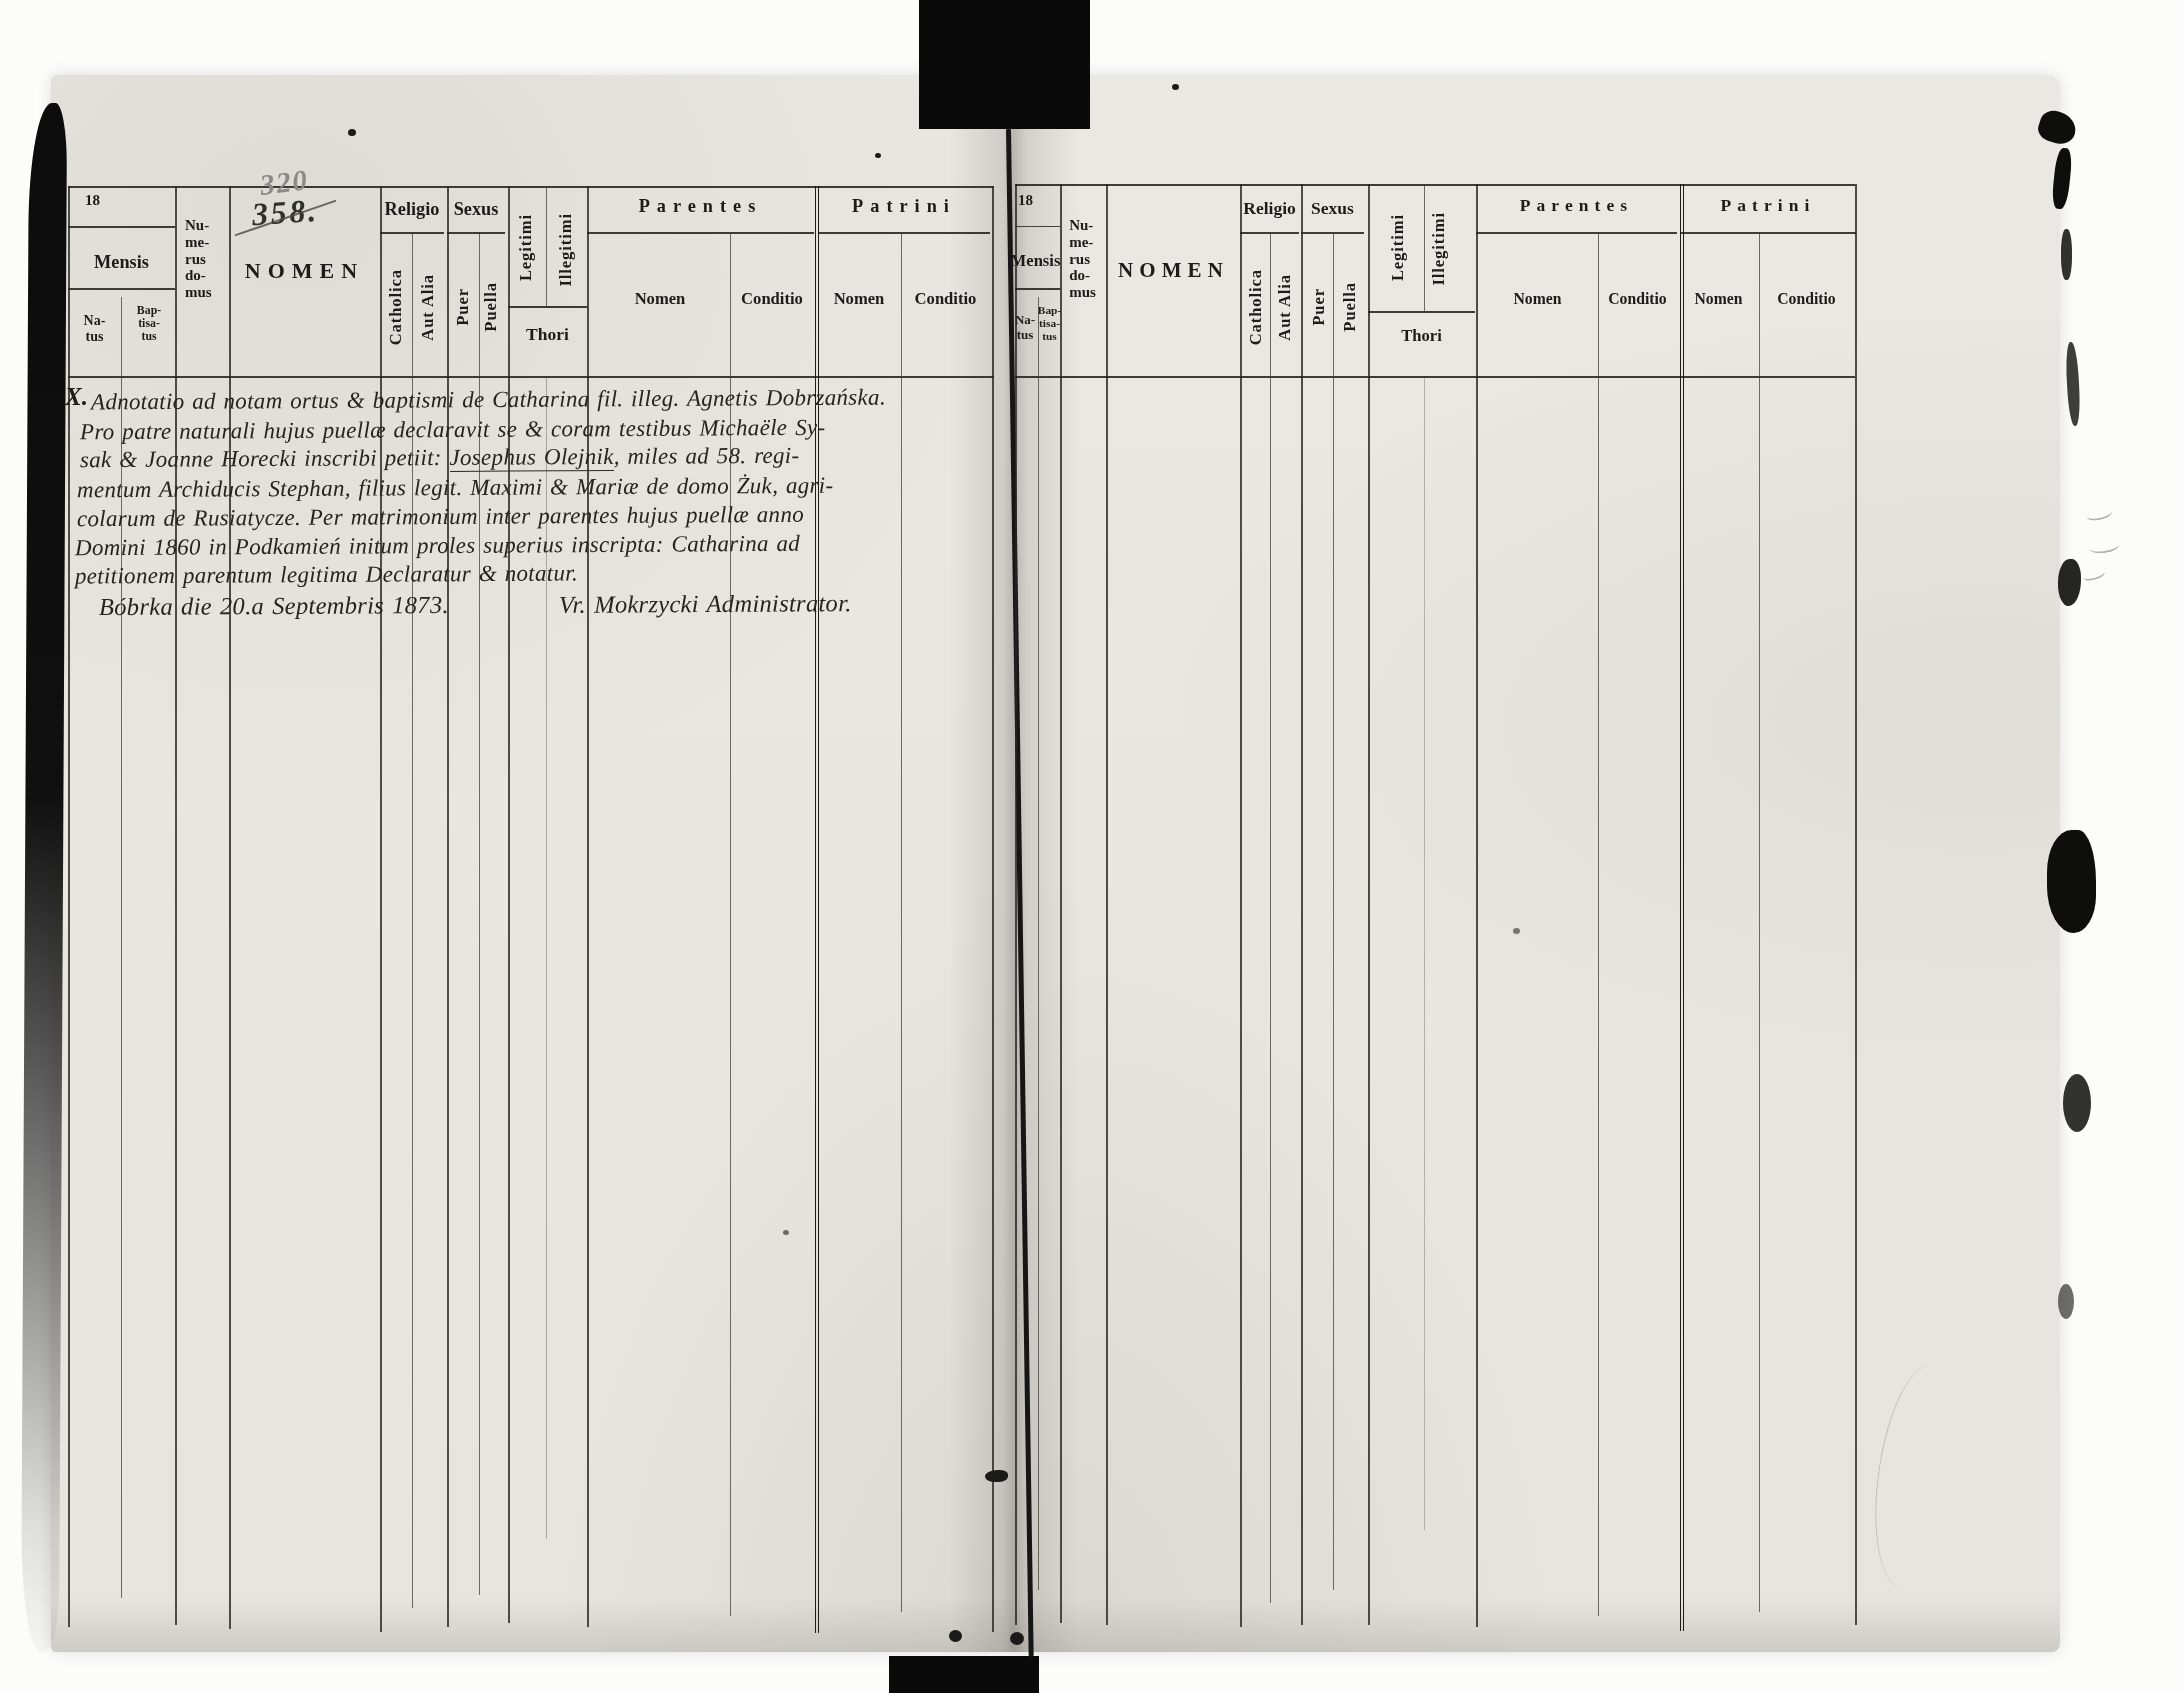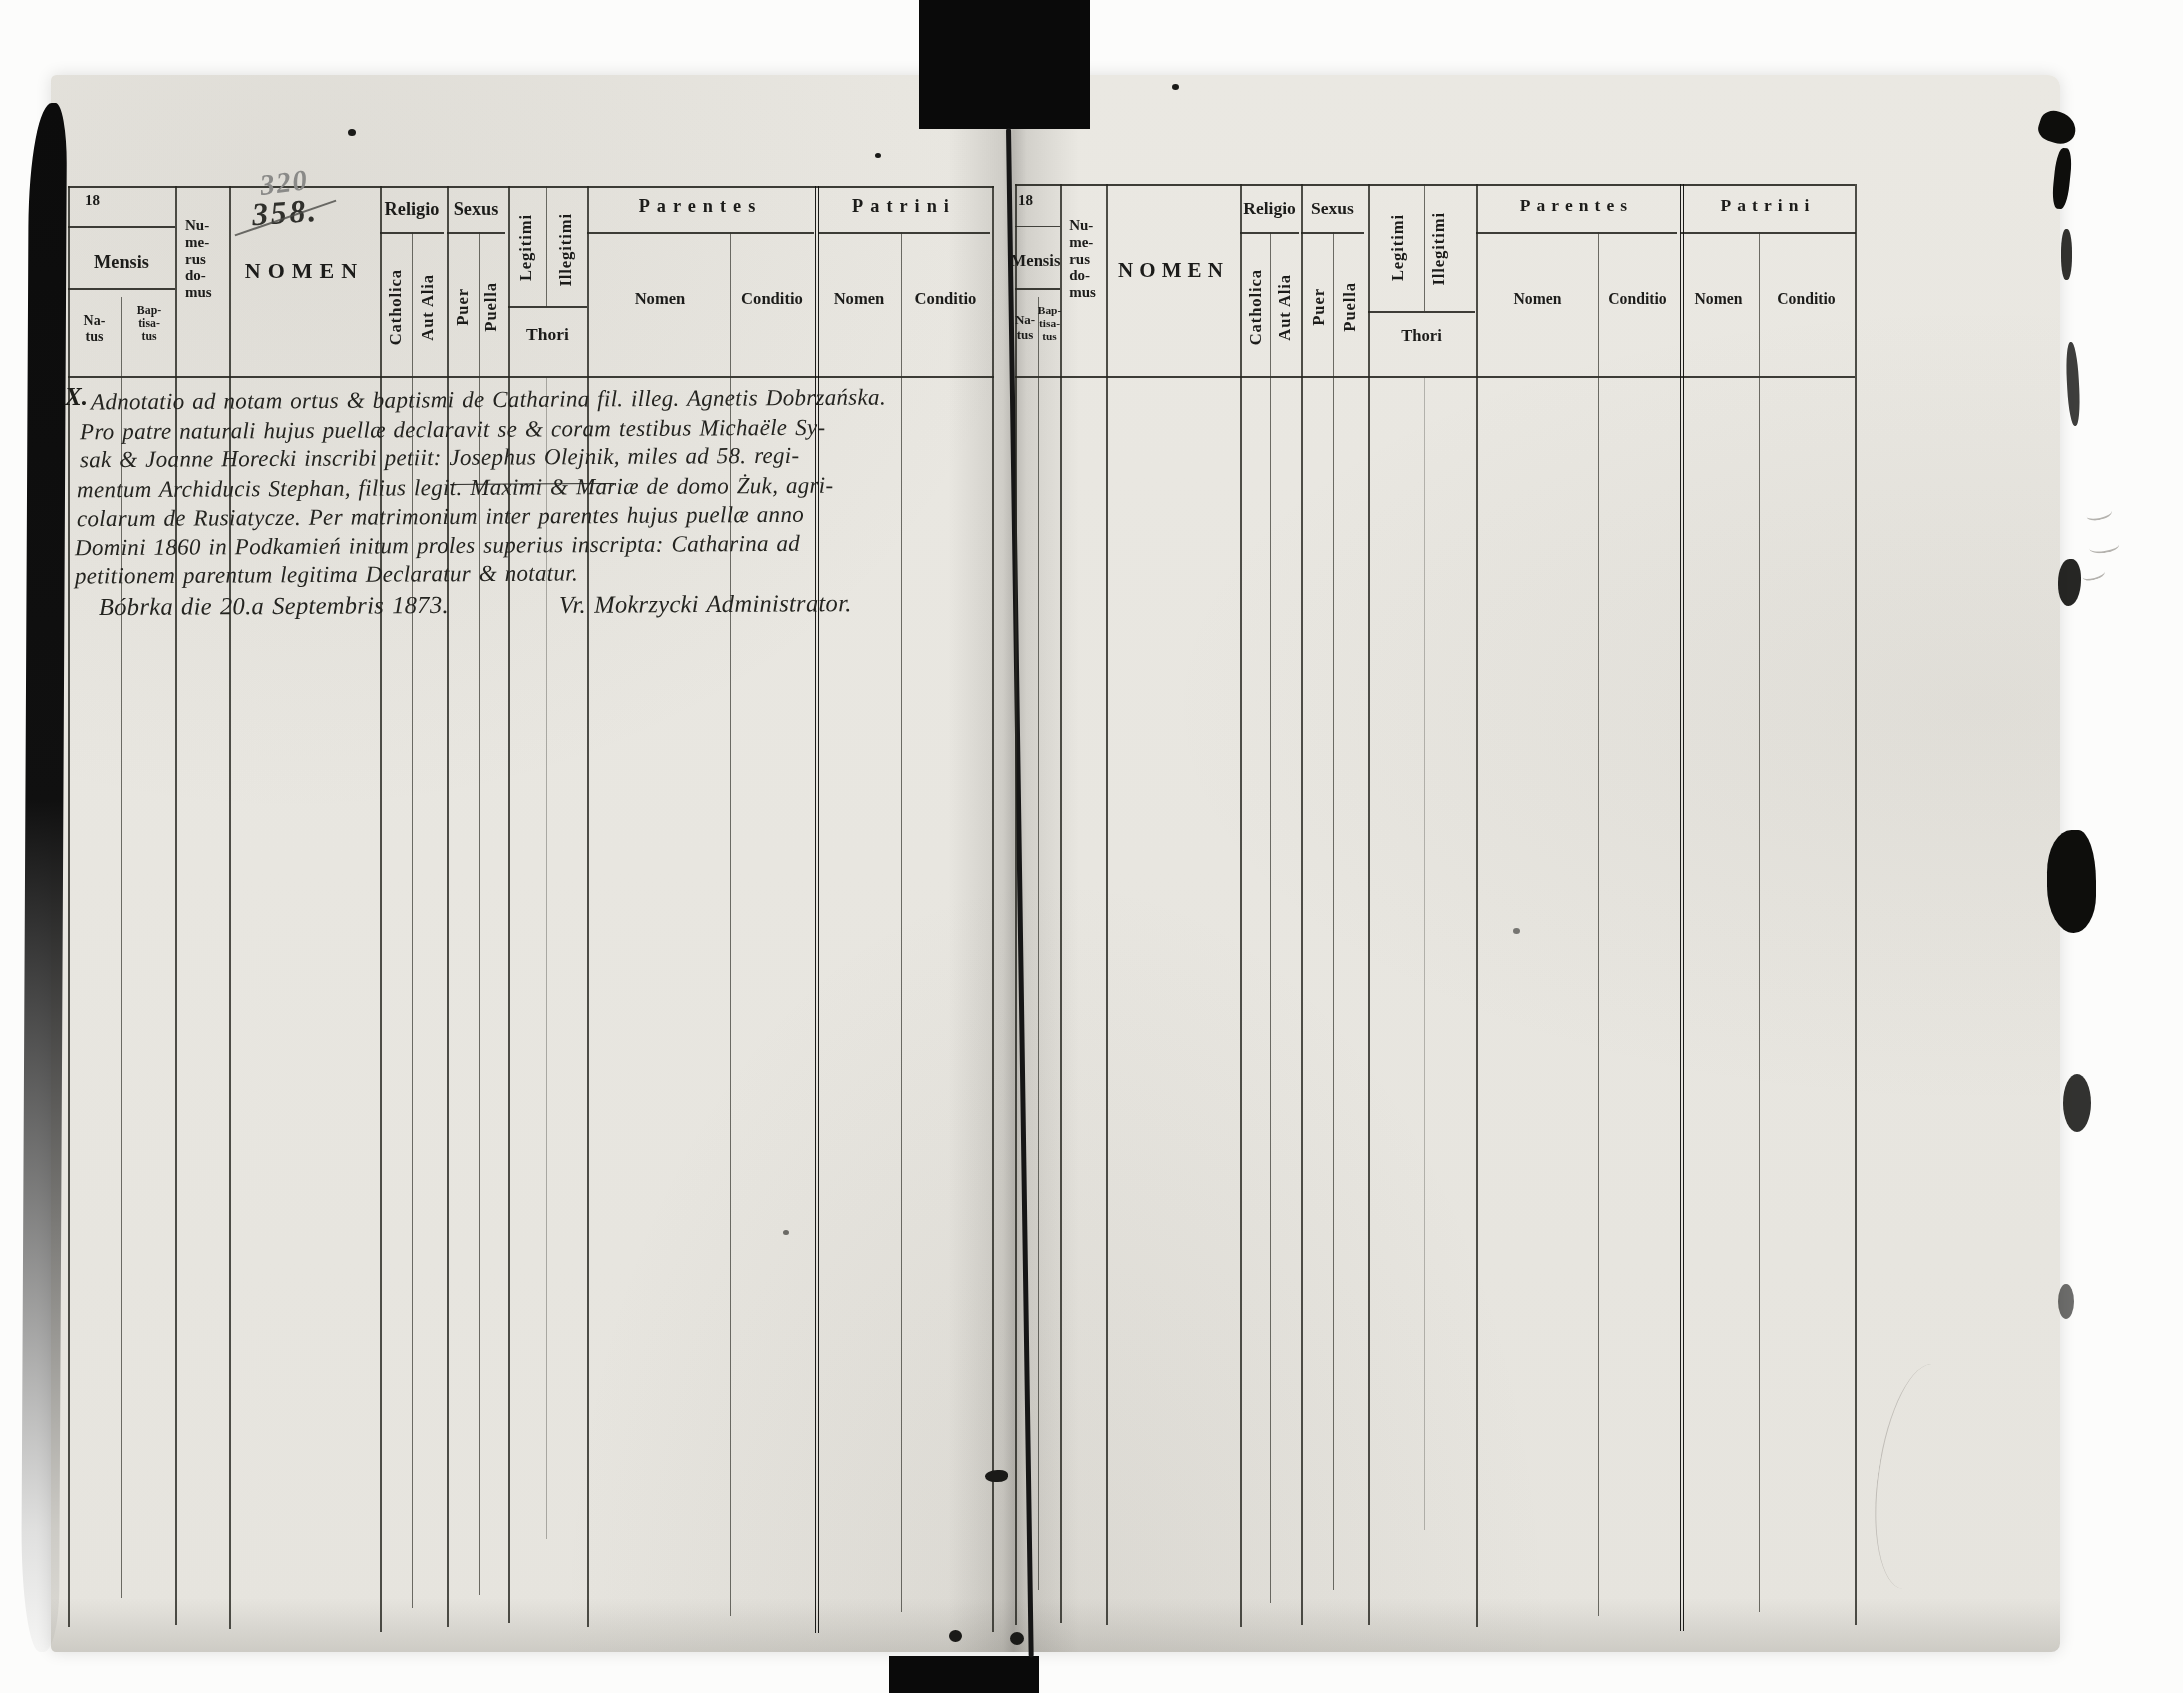--- a/index.html
+++ b/index.html
@@ -34,21 +34,21 @@
   .vl.dark{border-left:4.4px double #121210;opacity:.95;}
   
   .lbl{position:absolute;font-weight:bold;color:#1c1c1a;text-align:center;line-height:1.12;}
   .pre{white-space:pre-line;}
   .rotbox{position:absolute;display:flex;align-items:center;justify-content:center;}
   .rotbox span{writing-mode:vertical-rl;transform:rotate(180deg);font-weight:bold;color:#1c1c1a;
     font-size:16.6px;letter-spacing:0.9px;white-space:nowrap;}
   
   .hw{position:absolute;font-style:italic;font-size:23px;color:#242420;white-space:nowrap;
       letter-spacing:0.3px;word-spacing:1.7px;transform:rotate(-0.35deg);}
-  .hw .und{border-bottom:1.7px solid #2a2a26;padding-bottom:14px;}
+  .hw .und{border-bottom:1.7px solid #2a2a26;padding-bottom:1px;}
   .hw-mark{position:absolute;font-style:italic;font-weight:bold;font-size:25px;color:#1e1e1a;}
   .pencil{position:absolute;font-style:italic;font-weight:bold;font-size:29px;color:#8a8a88;
       transform:rotate(-7deg);letter-spacing:1.7px;}
   .oldnum{position:absolute;font-style:italic;font-weight:bold;font-size:32px;color:#30302c;
       transform:rotate(-4deg);letter-spacing:2.6px;}
   .strike{position:absolute;height:0;border-top:2.6px solid #4a4a46;transform:rotate(-19deg);opacity:.8;}
   
   .blot{position:absolute;background:#0e0e0c;}
   .speck{position:absolute;background:#1a1a18;border-radius:50%;}
   .scribble{position:absolute;border-bottom:2.6px solid #97948e;border-radius:50%;opacity:.7;}

